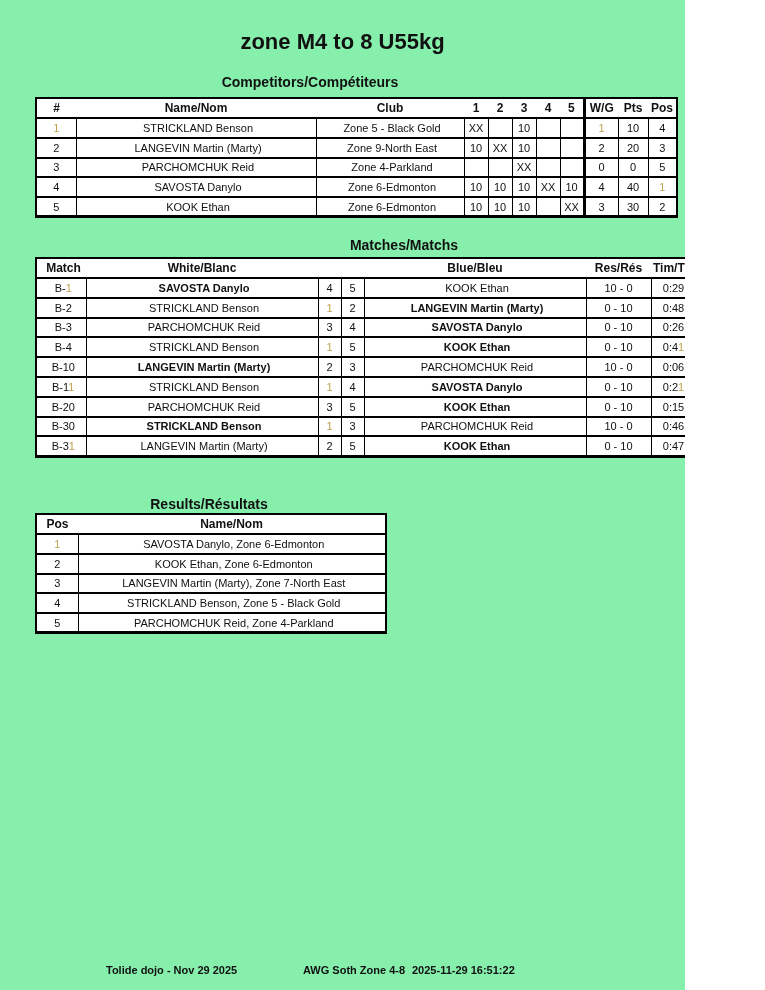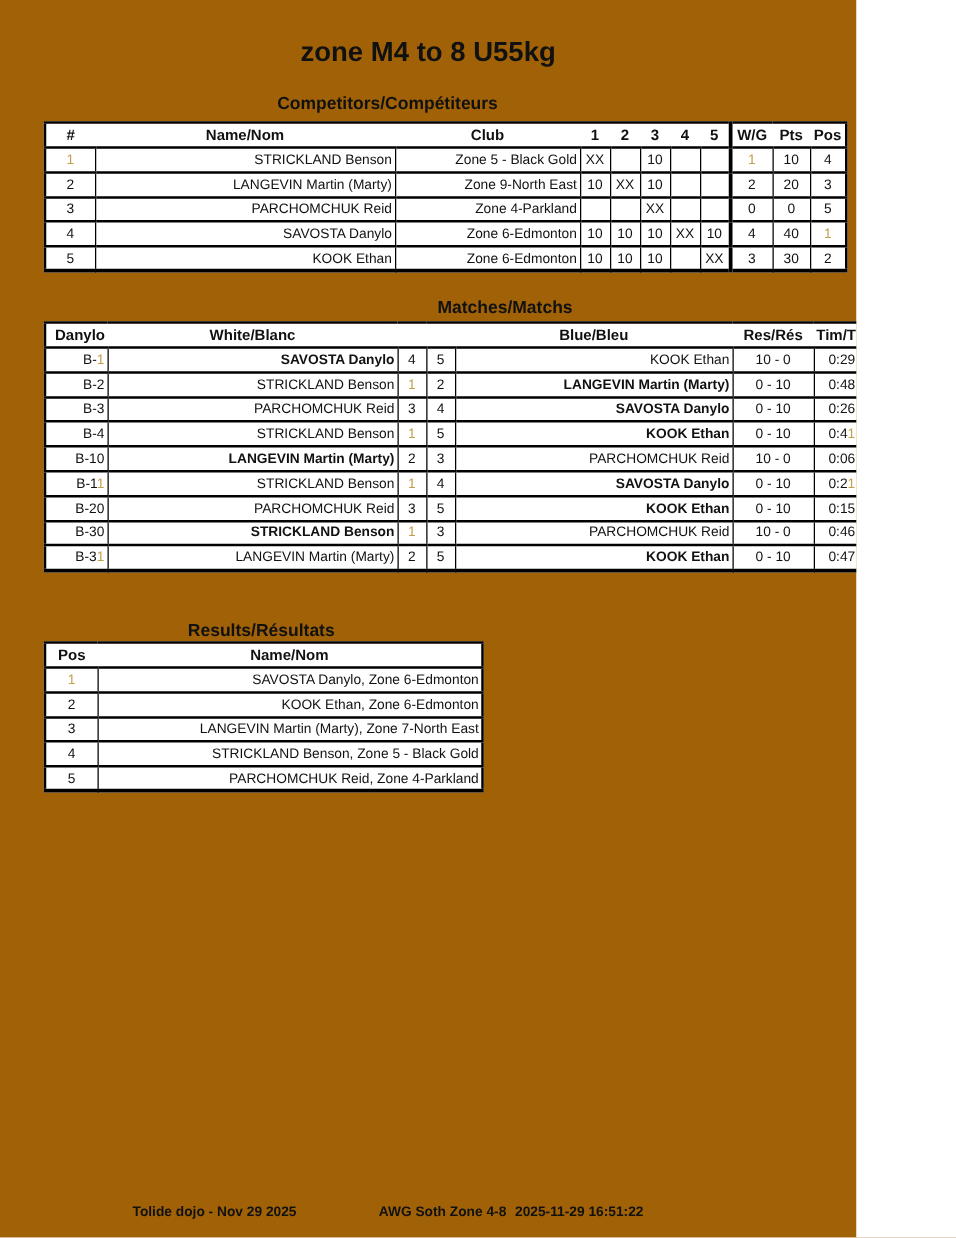--- a/index.html
+++ b/index.html
@@ -1,34 +1,34 @@
 <!DOCTYPE html>
 <html><head>
 <meta charset="utf-8">
 <style>
   html,body{margin:0;padding:0;background:#ffffff;}
   body{width:765px;height:990px;font-family:"Liberation Sans",sans-serif;color:#111;}
-  .page{position:relative;width:685px;height:990px;background:#a16207;overflow:hidden;}
+  .page{position:relative;width:685px;height:990px;background:#86efac;overflow:hidden;}
   .title{position:absolute;top:29px;left:0;width:100%;text-align:center;
          font-size:22px;font-weight:bold;letter-spacing:0;}
   .sec-heading{position:absolute;transform:translateX(-50%);font-size:14px;font-weight:bold;white-space:nowrap;}
   #comp-heading{left:310px;top:74px;}
   #match-heading{left:404px;top:237px;}
   #res-heading{left:209px;top:496px;text-align:right;}
 
   table{position:absolute;border-collapse:collapse;table-layout:fixed;
         font-size:11px;color:#111;background:#fff;
         border:2px solid #000;border-bottom-width:3px;}
   td,th{border:1px solid #000;border-top-width:2px;border-bottom-width:2px;
         padding:0 2px;overflow:hidden;white-space:nowrap;text-align:center;vertical-align:middle;}
   th{border-left:none;border-right:none;font-size:12px;}
   thead tr{height:20px;}
   tbody tr{height:19.8px;}
   #competitors-table tbody tr{height:19.8px;}
-  .l{text-align:right;padding-left:6px;margin-top:36px;}
+  .l{text-align:center;padding-left:6px;margin-top:36px;}
   .sep{border-left:3px solid #000 !important;margin-top:36px;}
   .b{font-weight:bold;}
   .tan1{color:#c2a14e;}
   .footer-text{position:absolute;top:964px;font-size:11px;font-weight:bold;white-space:nowrap;}
   #footer-left{left:106px;}
   #footer-event{left:303px;}
   #footer-timestamp{left:412px;}
 </style>
 </head>
 <body>
@@ -145,21 +145,21 @@
         <col style="width:232px">
         <col style="width:23px">
         <col style="width:23px">
       <col style="width:222px">
         <col style="width:65px">
         <col style="width:45px">
         <col style="width:38px">
     </colgroup>
     <thead>
       <tr>
-        <th class="l">Danylo</th>
+        <th class="l">Match</th>
         <th>White/Blanc</th>
         <th></th>
         <th></th>
         <th>Blue/Bleu</th>
         <th>Res/Rés</th>
         <th>Tim/Tmp</th>
         <th>Code</th>
       </tr>
     </thead>
     <tbody>

